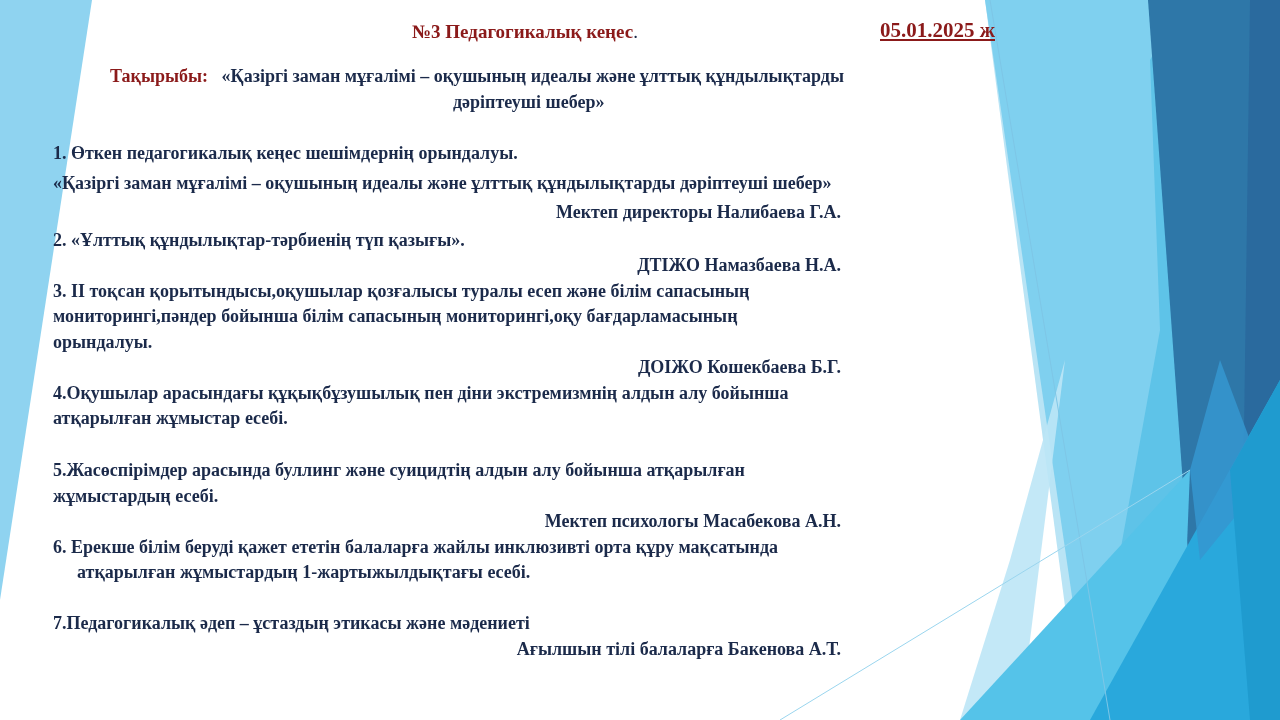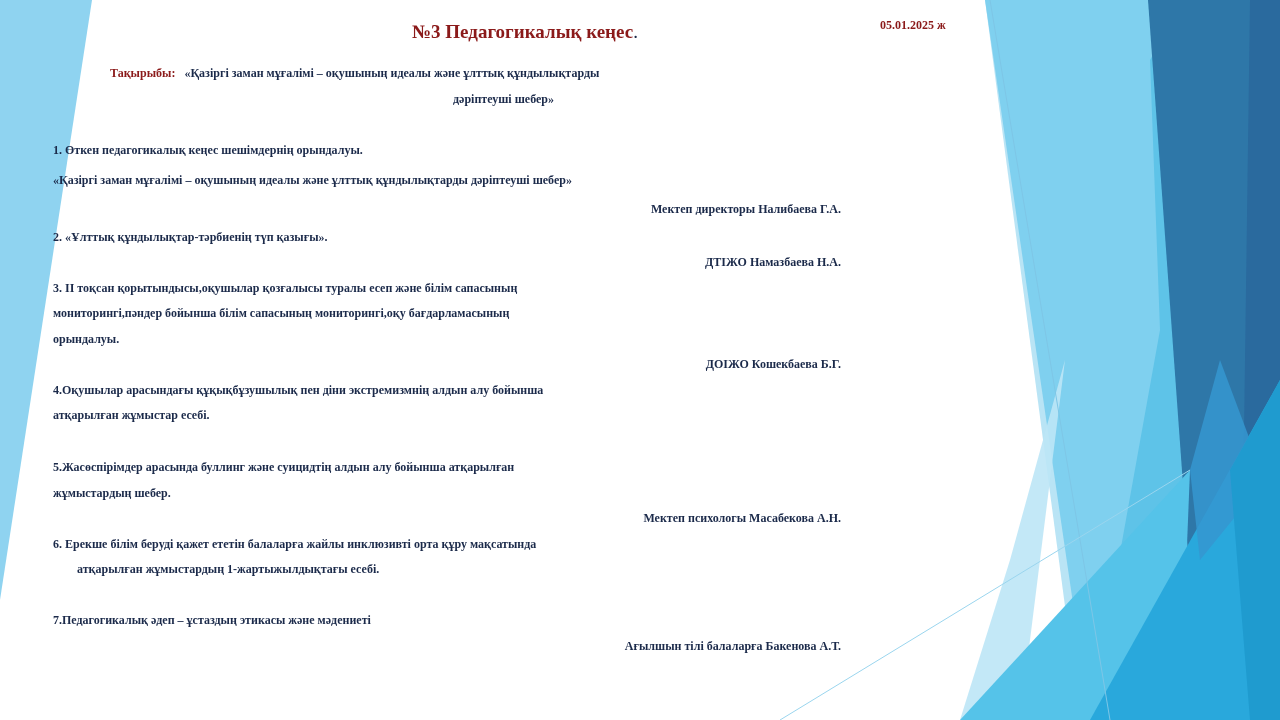--- a/index.html
+++ b/index.html
@@ -1,23 +1,23 @@
 <!DOCTYPE html>
 <html><head>
 <meta charset="utf-8">
 <style>
   html, body { margin: 0; padding: 0; }
   body { width: 1280px; height: 720px; overflow: hidden; background: #ffffff; position: relative;
          font-family: "Liberation Serif", "DejaVu Serif", serif; }
   .bg { position: absolute; left: 0; top: 0; width: 1280px; height: 720px; }
   .slide { position: absolute; left: 0; top: 4px; width: 1137px; height: 720px; }
-  .t { position: absolute; font-weight: bold; white-space: nowrap; color: #1b2a4a; font-size: 12px; }
+  .t { position: absolute; font-weight: bold; white-space: nowrap; color: #1b2a4a; font-size: 18px; }
   .title { color: #8b1a1a; font-size: 19px; }
   .title .dot { color: #1b2a4a; font-weight: normal; }
-  .date { color: #8b1a1a; font-size: 12px; }
+  .date { color: #8b1a1a; font-size: 21px; text-decoration: underline; }
   .topic-label { color: #8b1a1a; }
   .right { text-align: right; }
 </style>
 </head>
 <body>
 
 <svg class="bg" viewBox="0 0 1280 720" xmlns="http://www.w3.org/2000/svg">
 
   <polygon points="0,0 92,0 0,600" fill="#8fd3f0"></polygon>
 
@@ -56,21 +56,21 @@
 
   <div class="t" style="left:53px; top:277px;">3. ІІ тоқсан қорытындысы,оқушылар қозғалысы туралы есеп және білім сапасының</div>
   <div class="t" style="left:53px; top:302px;">мониторингі,пәндер бойынша білім сапасының мониторингі,оқу бағдарламасының</div>
   <div class="t" style="left:53px; top:328px;">орындалуы.</div>
   <div class="t right" style="right:296px; top:353px;">ДОІЖО   Кошекбаева Б.Г.</div>
 
   <div class="t" style="left:53px; top:379px;">4.Оқушылар арасындағы құқықбұзушылық пен діни экстремизмнің алдын алу бойынша</div>
   <div class="t" style="left:53px; top:404px;">атқарылған жұмыстар есебі.</div>
 
   <div class="t" style="left:53px; top:456px;">5.Жасөспірімдер арасында буллинг және суицидтің алдын алу бойынша атқарылған</div>
-  <div class="t" style="left:53px; top:482px;">жұмыстардың шебер.</div>
+  <div class="t" style="left:53px; top:482px;">жұмыстардың есебі.</div>
   <div class="t right" style="right:296px; top:507px;">Мектеп психологы   Масабекова А.Н.</div>
 
   <div class="t" style="left:53px; top:533px;">6. Ерекше білім беруді қажет ететін балаларға жайлы инклюзивті орта құру мақсатында</div>
   <div class="t" style="left:53px; top:558px;margin-left:24px;">атқарылған жұмыстардың 1-жартыжылдықтағы есебі.</div>
 
   <div class="t" style="left:53px; top:609px;">7.Педагогикалық әдеп – ұстаздың этикасы және мәдениеті</div>
   <div class="t right" style="right:296px; top:635px;">Ағылшын тілі балаларға  Бакенова А.Т.</div>
 </div>
 
 </body></html>

